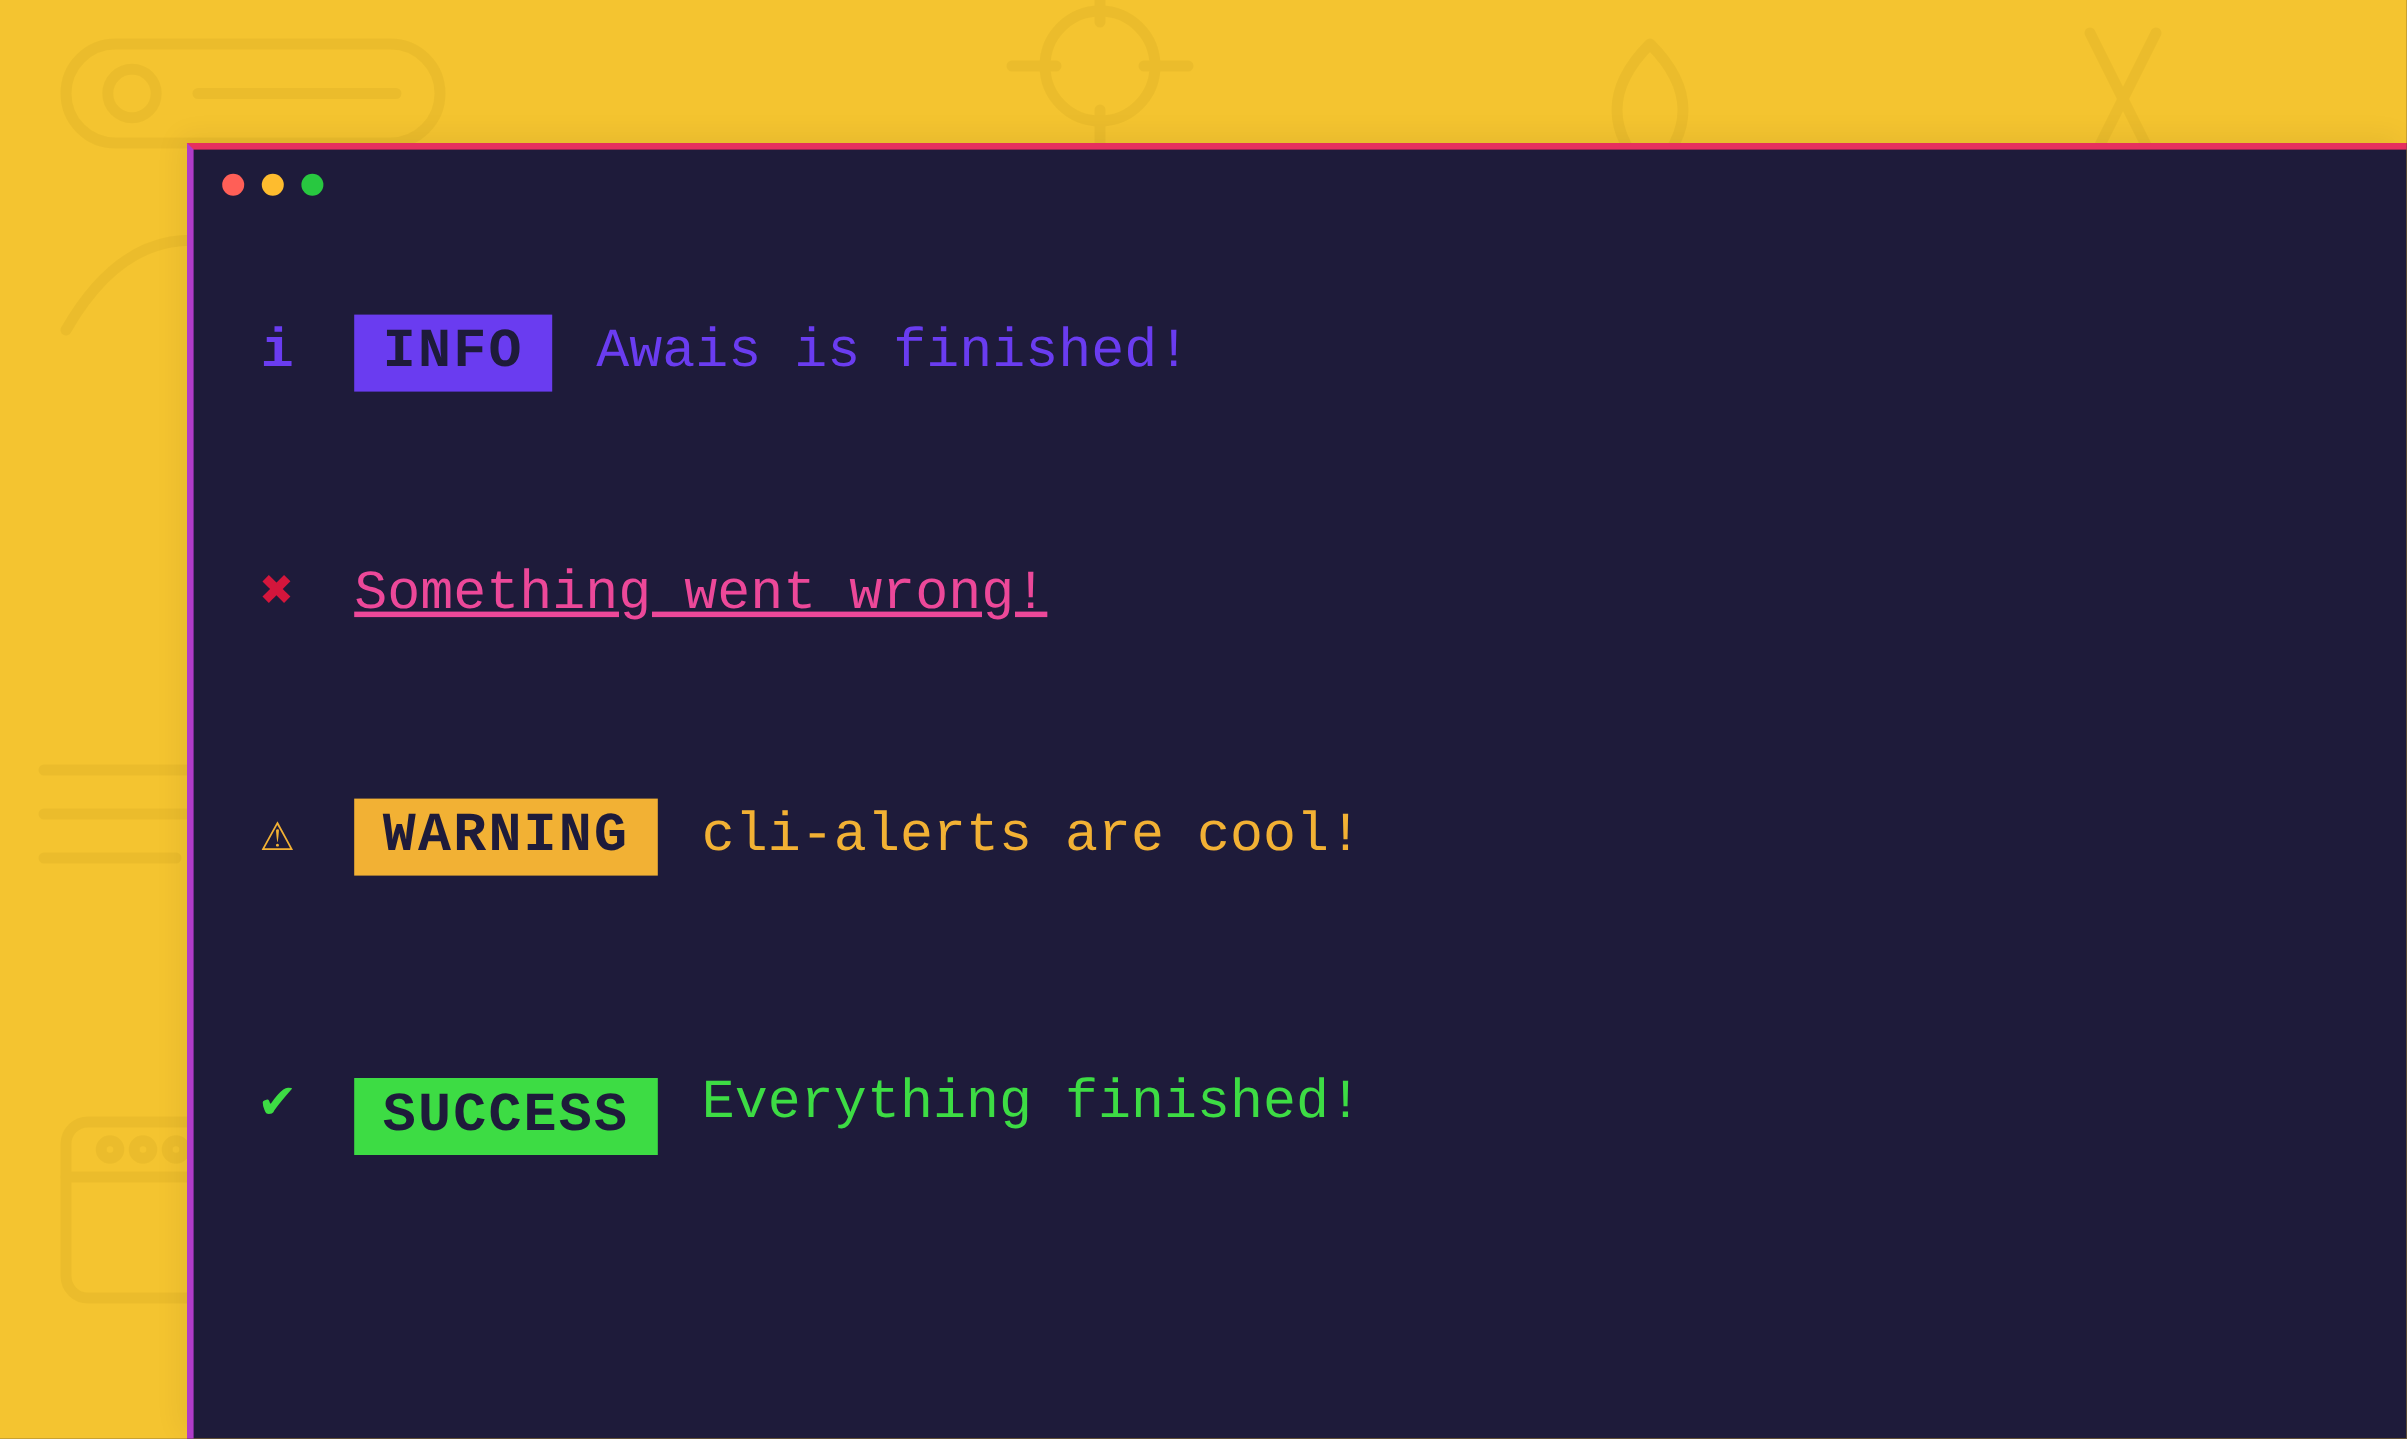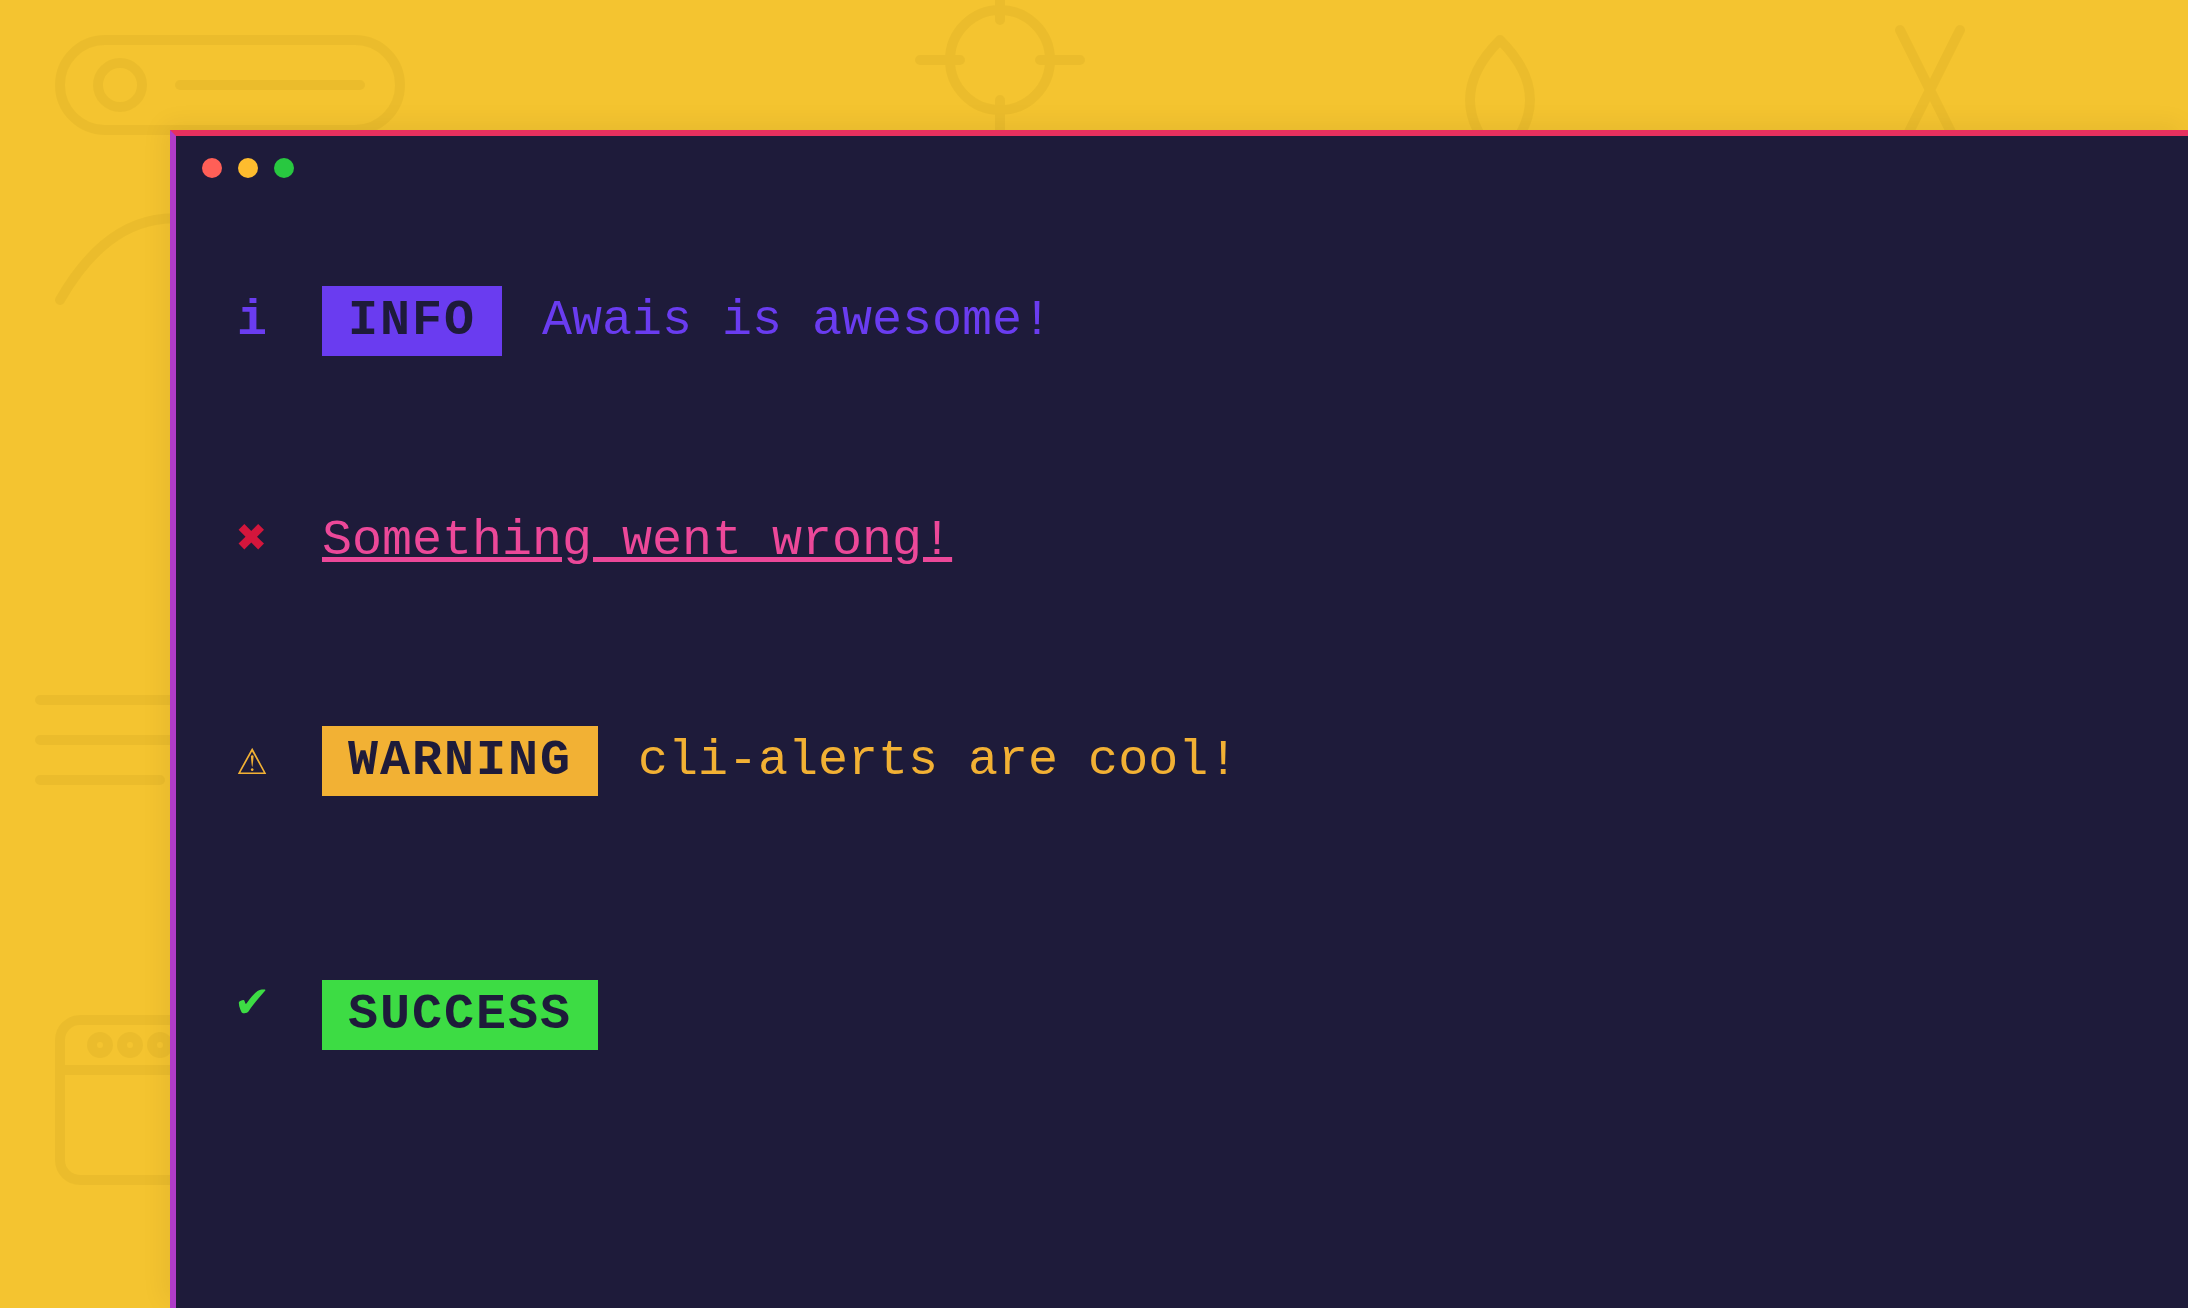--- a/index.html
+++ b/index.html
@@ -124,33 +124,34 @@
     <div class="dot dot-close"></div>
     <div class="dot dot-min"></div>
     <div class="dot dot-zoom"></div>
   </div>
 
   <div class="term-body">
 
     <div class="alert-line">
       <span class="alert-icon" style="color:#6a3cf0;font-weight:700;">i</span>
       <span class="alert-badge" style="background:#6a3cf0;color:#1e1b3a;"> INFO </span>
-      <span class="alert-msg" style="color:#6a3cf0;">Awais is awesome!</span>
+      <span class="alert-msg" style="color:#6a3cf0;">Awais is finished!</span>
     </div>
 
     <div class="alert-line">
       <span class="alert-icon" style="color:#d4163c;font-weight:700;">✖</span>
       <span class="alert-msg" style="color:#ec4899;text-decoration:underline;">Something went wrong!</span>
     </div>
 
     <div class="alert-line">
       <span class="alert-icon" style="color:#f2b134;font-weight:700;">⚠</span>
       <span class="alert-badge" style="background:#f2b134;color:#1e1b3a;"> WARNING </span>
       <span class="alert-msg" style="color:#f2b134;">cli-alerts are cool!</span>
     </div>
 
     <div class="alert-line">
       <span class="alert-icon" style="color:#3ddc44;font-weight:700;">✔</span>
       <span class="alert-badge" style="background:#3ddc44;color:#1e1b3a;margin-top:24px;"> SUCCESS </span>
+      <span class="alert-msg" style="color:#3ddc44;">Everything finished!</span>
     </div>
 
   </div>
 </div>
 
 </body></html>

